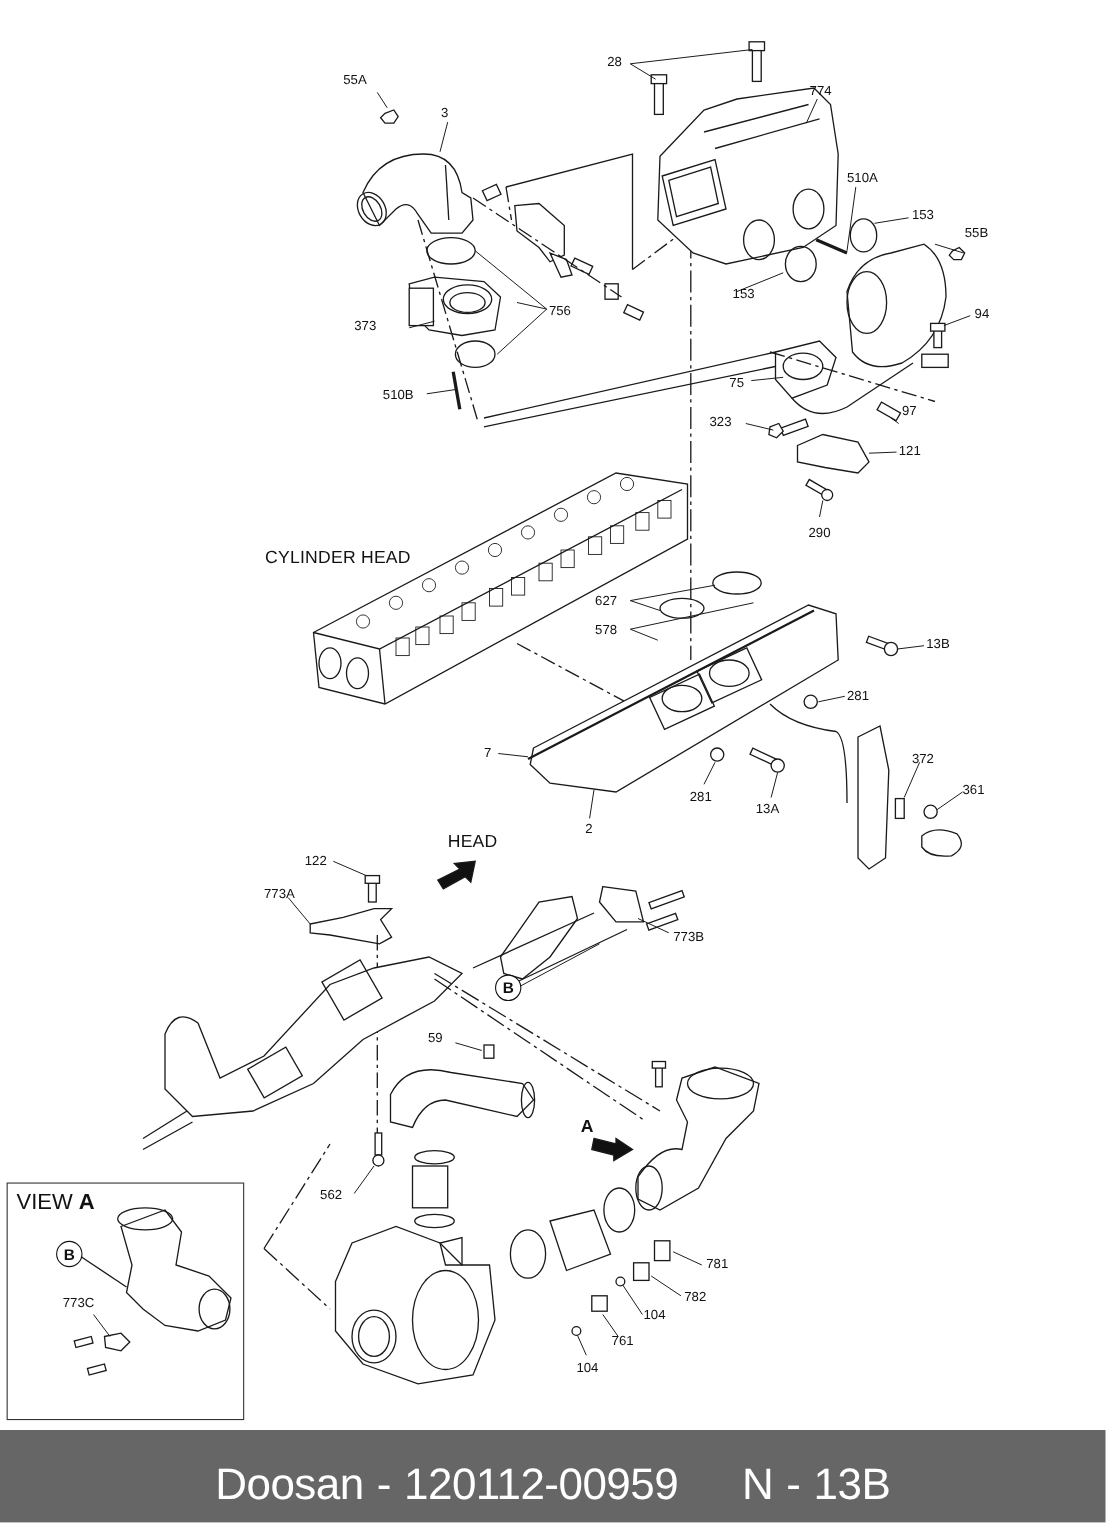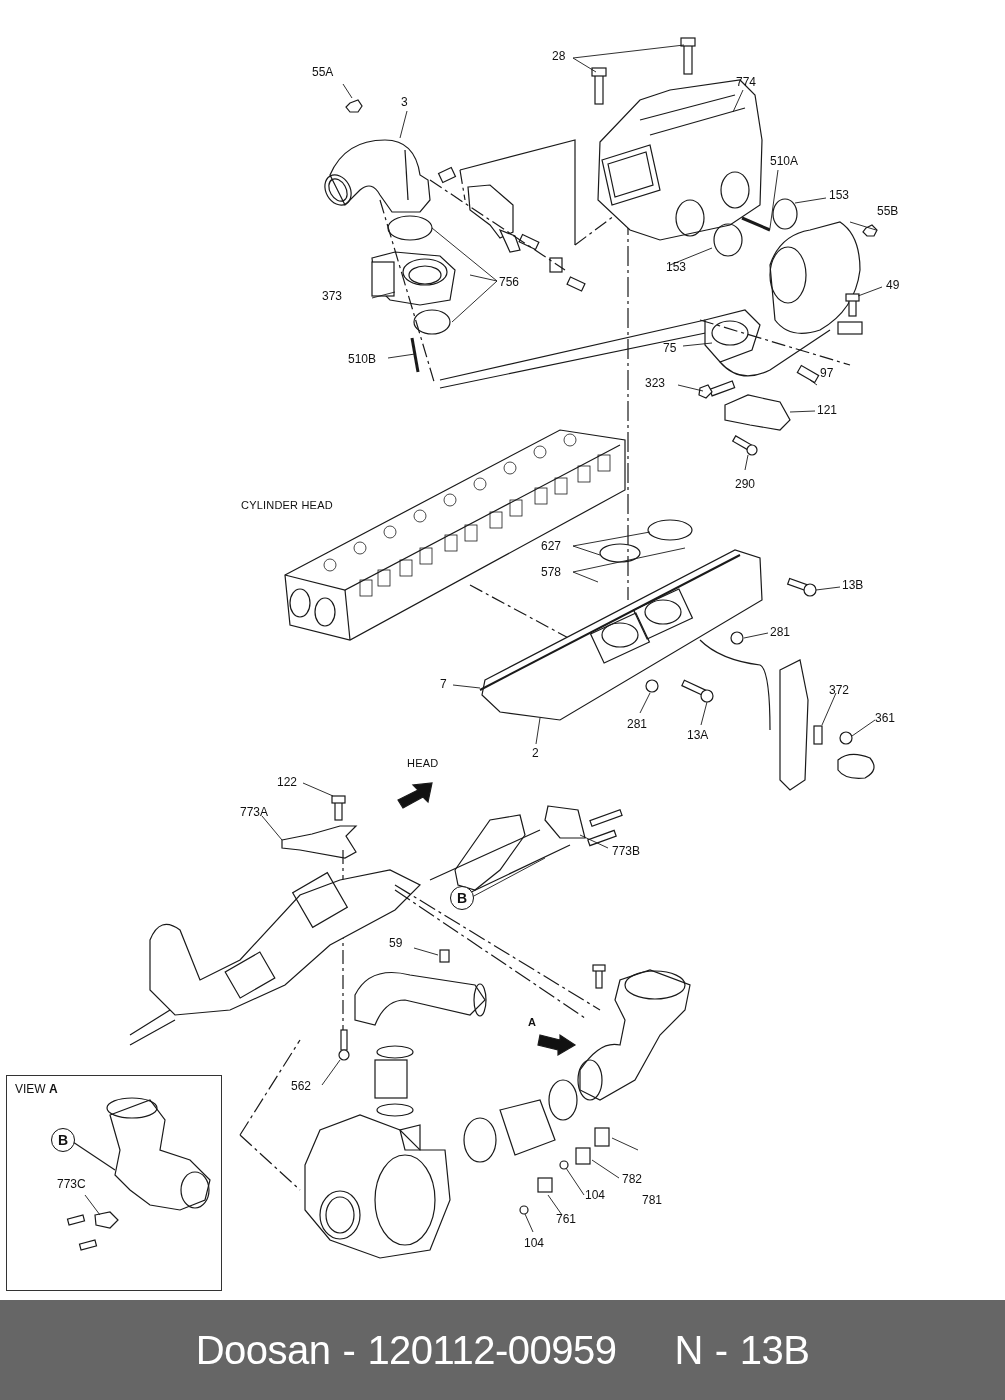--- a/index.html
+++ b/index.html
@@ -1,28 +1,28 @@
 <!DOCTYPE html>
 <html><head>
   <meta charset="utf-8">
   <style>
     html, body { margin: 0; padding: 0; background: #ffffff; }
     body { width: 1005px; height: 1400px; position: relative; overflow: hidden;
            font-family: "Liberation Sans", sans-serif; }
     #diagram { position: absolute; left: 0; top: 0; width: 1005px; height: 1300px; }
     .lbl { position: absolute; font-size: 12px; color: #111; white-space: nowrap; line-height: 1; }
-    .note { position: absolute; font-size: 11px; color: #111; white-space: nowrap; letter-spacing: 0.2px; }
+    .note { position: absolute; font-size: 16px; color: #111; white-space: nowrap; letter-spacing: 0.2px; }
     .view-box { position: absolute; left: 6px; top: 1075px; width: 216px; height: 216px;
                 border: 1.2px solid #333; box-sizing: border-box; }
-    .view-title { position: absolute; left: 8px; top: 6px; font-size: 12px; color: #111; }
+    .view-title { position: absolute; left: 8px; top: 6px; font-size: 20px; color: #111; }
     .view-title b { font-weight: bold; }
     .circle-ref { position: absolute; width: 22px; height: 22px; border: 1.3px solid #111;
                   border-radius: 50%; font-weight: bold; font-size: 14px; text-align: center;
                   line-height: 22px; color: #111; background: #fff; }
-    #footer { position: absolute; left: 0; top: 1300px; width: 1005px; height: 100px;
+    #footer { position: absolute; left: 0; top: 1300px; width: 1005px; height: 84px;
               background: #666666; color: #ffffff; text-align: center;
               font-family: "Liberation Sans", sans-serif; font-size: 40px; line-height: 100px;
               letter-spacing: -0.5px; }
     #footer span { margin: 0 6px; }
     #footer .gap { display: inline-block; width: 34px; }
   </style>
 </head>
 <body>
 
 <div id="diagram">
@@ -315,21 +315,21 @@
   <span class="lbl" style="left:312px;top:66px">55A</span>
   <span class="lbl" style="left:401px;top:96px">3</span>
   <span class="lbl" style="left:552px;top:50px">28</span>
   <span class="lbl" style="left:736px;top:76px">774</span>
   <span class="lbl" style="left:770px;top:155px">510A</span>
   <span class="lbl" style="left:829px;top:189px">153</span>
   <span class="lbl" style="left:877px;top:205px">55B</span>
   <span class="lbl" style="left:666px;top:261px">153</span>
   <span class="lbl" style="left:322px;top:290px">373</span>
   <span class="lbl" style="left:499px;top:276px">756</span>
-  <span class="lbl" style="left:886px;top:279px">49</span>
+  <span class="lbl" style="left:886px;top:279px">94</span>
   <span class="lbl" style="left:348px;top:353px">510B</span>
   <span class="lbl" style="left:663px;top:342px">75</span>
   <span class="lbl" style="left:645px;top:377px">323</span>
   <span class="lbl" style="left:820px;top:367px">97</span>
   <span class="lbl" style="left:817px;top:404px">121</span>
   <span class="lbl" style="left:735px;top:478px">290</span>
   <span class="lbl" style="left:541px;top:540px">627</span>
   <span class="lbl" style="left:541px;top:566px">578</span>
   <span class="lbl" style="left:842px;top:579px">13B</span>
   <span class="lbl" style="left:770px;top:626px">281</span>
@@ -337,21 +337,21 @@
   <span class="lbl" style="left:829px;top:684px">372</span>
   <span class="lbl" style="left:875px;top:712px">361</span>
   <span class="lbl" style="left:627px;top:718px">281</span>
   <span class="lbl" style="left:687px;top:729px">13A</span>
   <span class="lbl" style="left:532px;top:747px">2</span>
   <span class="lbl" style="left:277px;top:776px">122</span>
   <span class="lbl" style="left:240px;top:806px">773A</span>
   <span class="lbl" style="left:612px;top:845px">773B</span>
   <span class="lbl" style="left:389px;top:937px">59</span>
   <span class="lbl" style="left:291px;top:1080px">562</span>
-  <span class="lbl" style="left:642px;top:1194px">781</span>
+  <span class="lbl" style="left:642px;top:1143px">781</span>
   <span class="lbl" style="left:622px;top:1173px">782</span>
   <span class="lbl" style="left:585px;top:1189px">104</span>
   <span class="lbl" style="left:556px;top:1213px">761</span>
   <span class="lbl" style="left:524px;top:1237px">104</span>
 
   <span class="note" style="left:241px;top:499px">CYLINDER HEAD</span>
   <span class="note" style="left:407px;top:757px">HEAD</span>
   <span class="note" style="left:528px;top:1016px;font-weight:bold">A</span>
   <span class="circle-ref" style="left:450px;top:886px">B</span>
 

